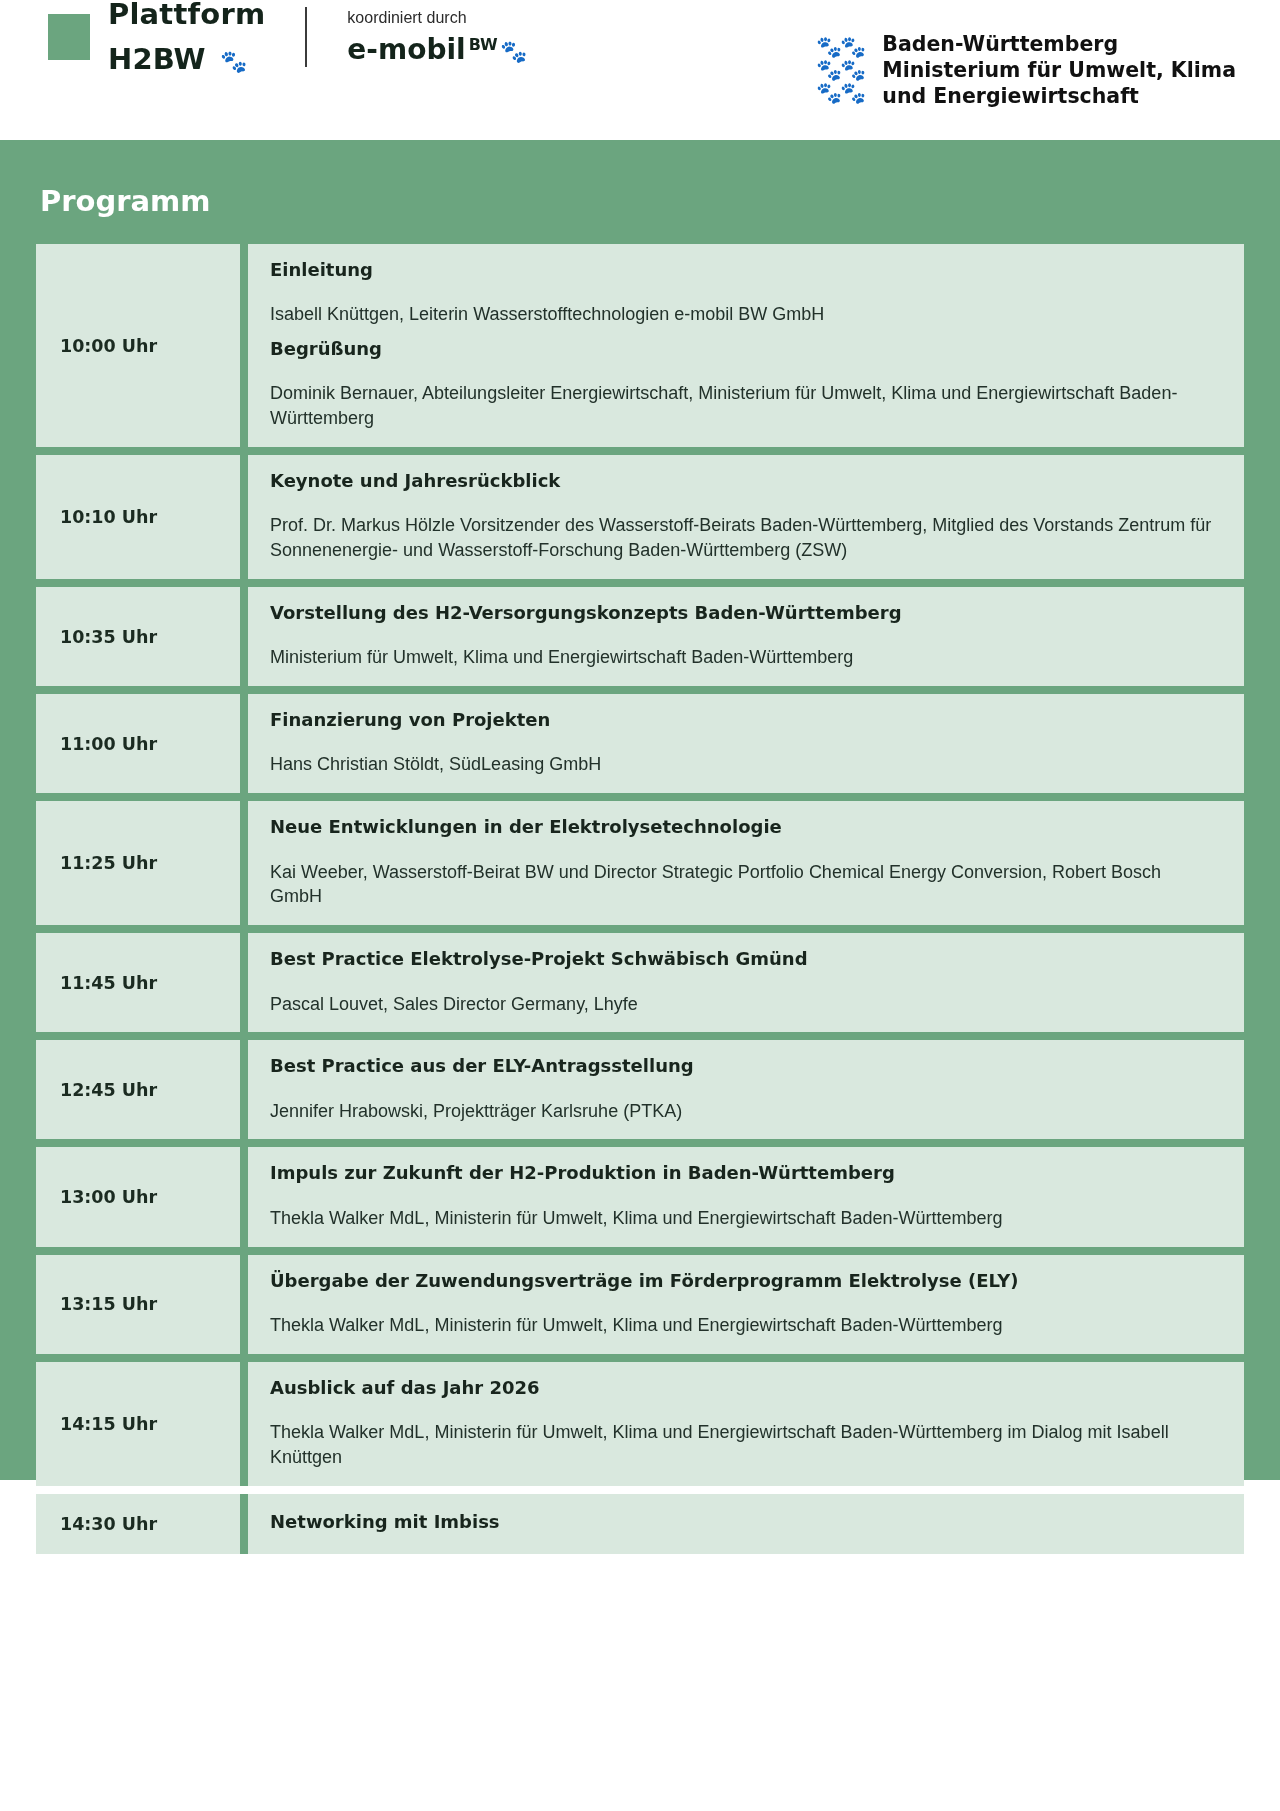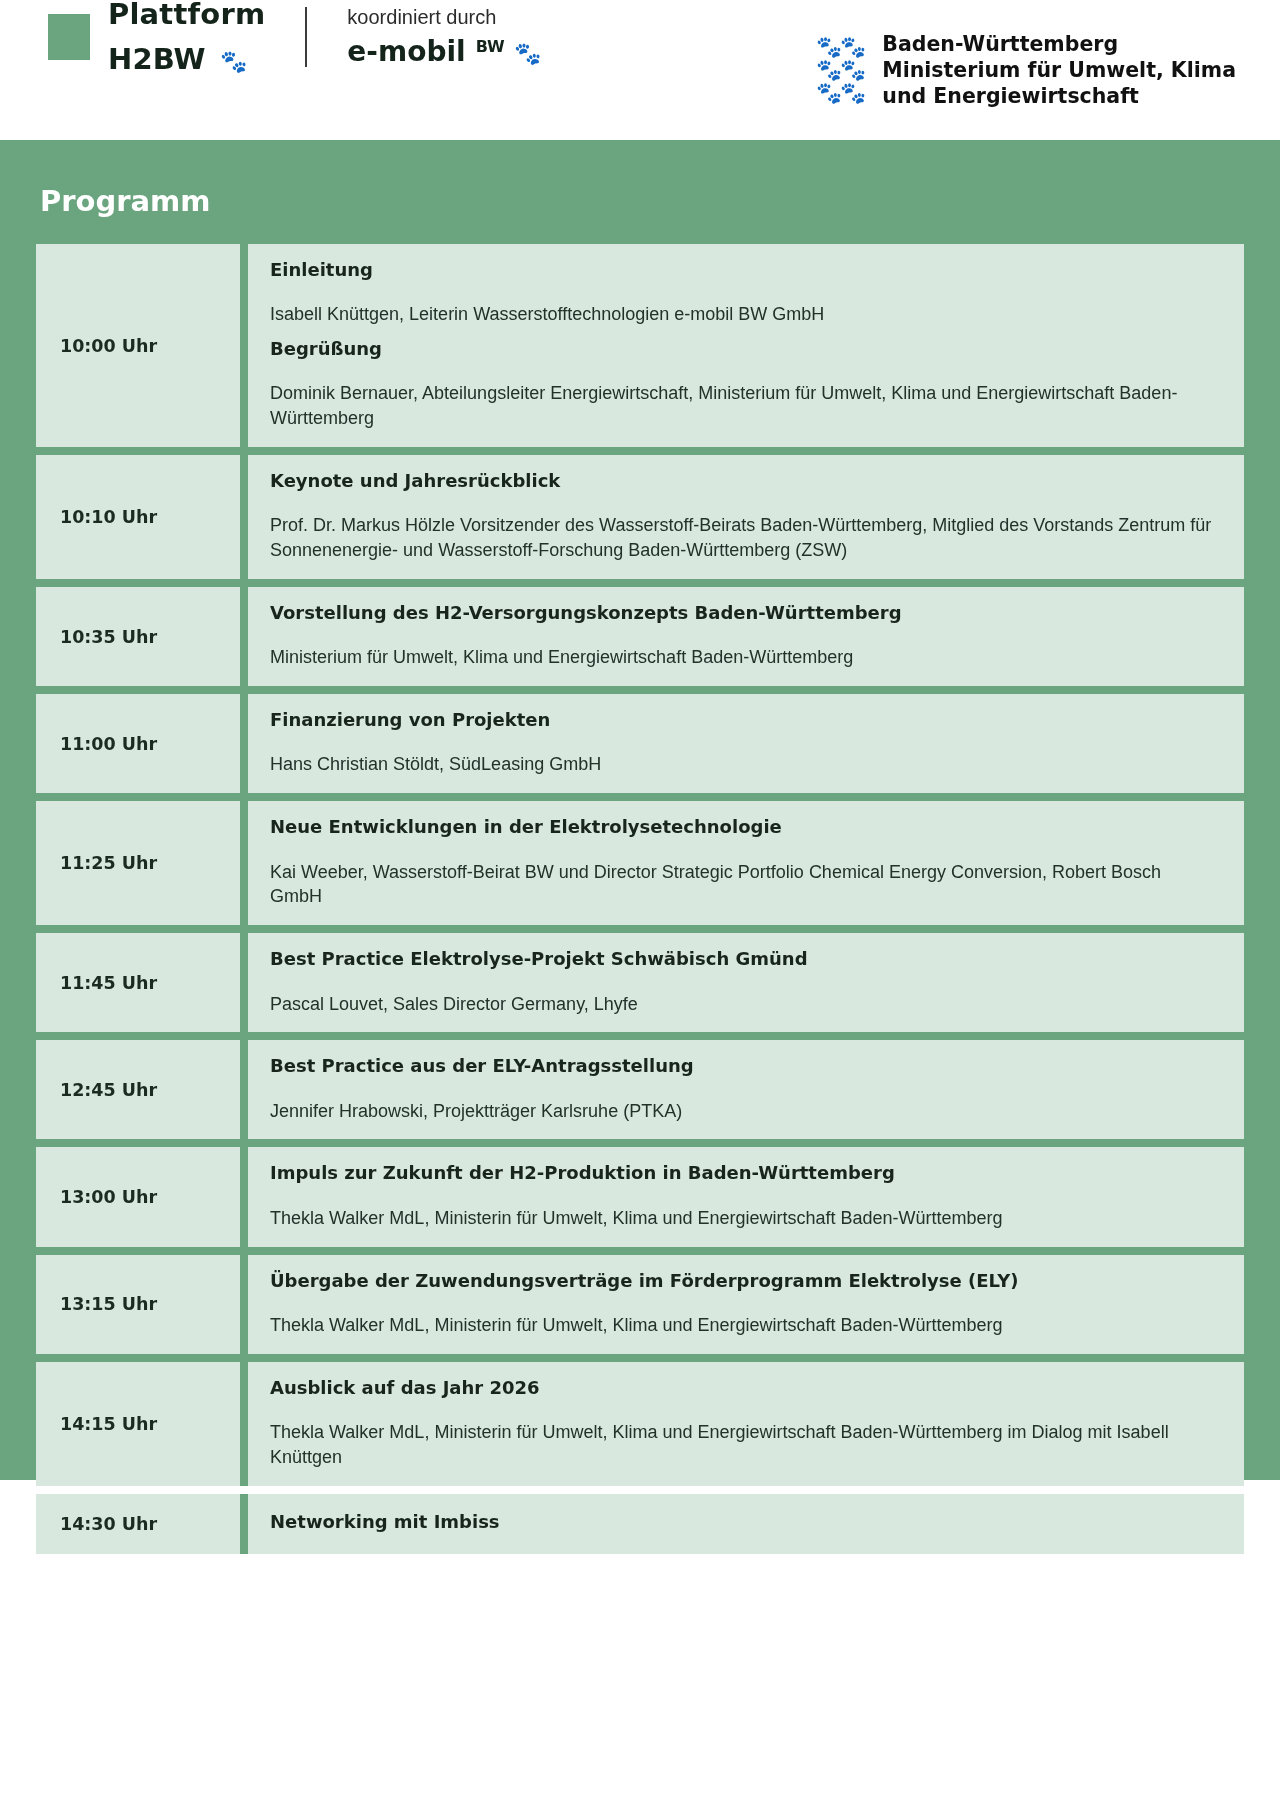--- a/index.html
+++ b/index.html
@@ -58,31 +58,31 @@
     height: 60px;
     background: #3b3b3b;
     margin: 0 22px;
   }
   .koord {
     display: flex;
     flex-direction: column;
     justify-content: center;
   }
   .koord-small {
-    font-size: 20px;
+    font-size: 16px;
     color: #2b2b2b;
     margin-bottom: 6px;
   }
   .koord-brand {
     font-size: 28px;
     font-weight: 700;
     color: #14241b;
     display: flex;
     align-items: baseline;
-    gap: 10px;
+    gap: 3px;
     font-family: "DejaVu Sans", sans-serif;
   }
   .koord-brand .bw-sup {
     font-size: 16px;
     font-weight: 700;
     vertical-align: super;
     position: relative;
     top: -9px;
   }
 

